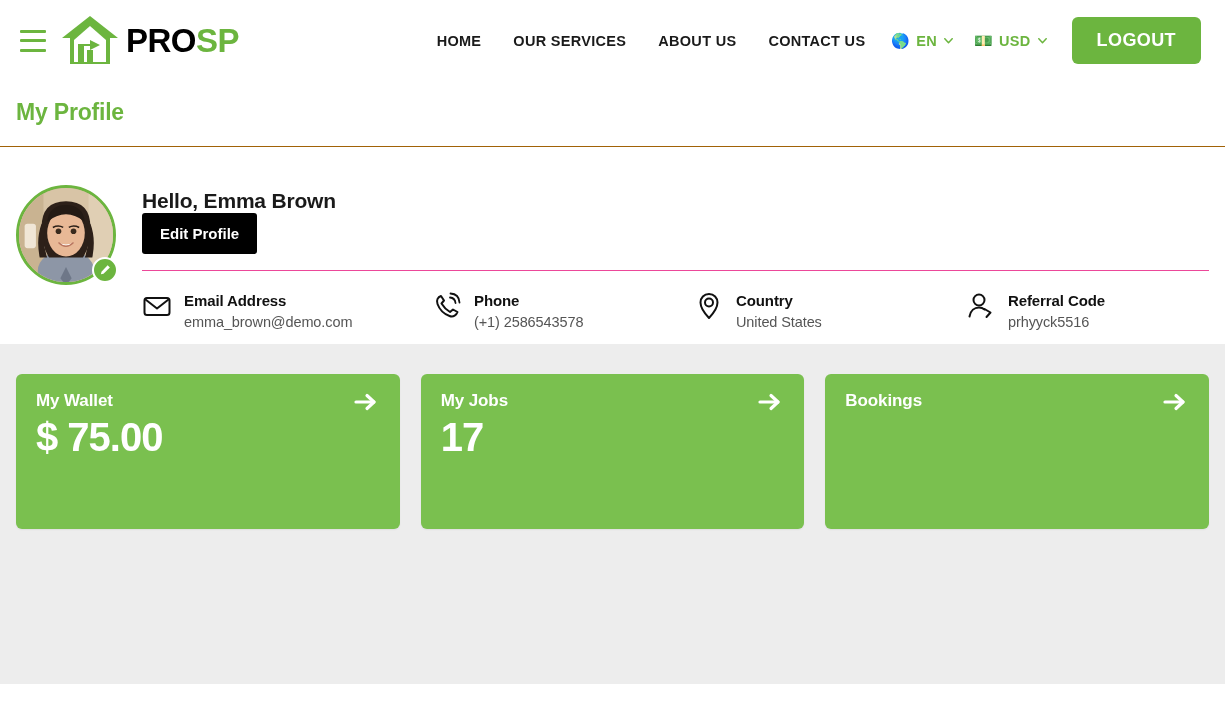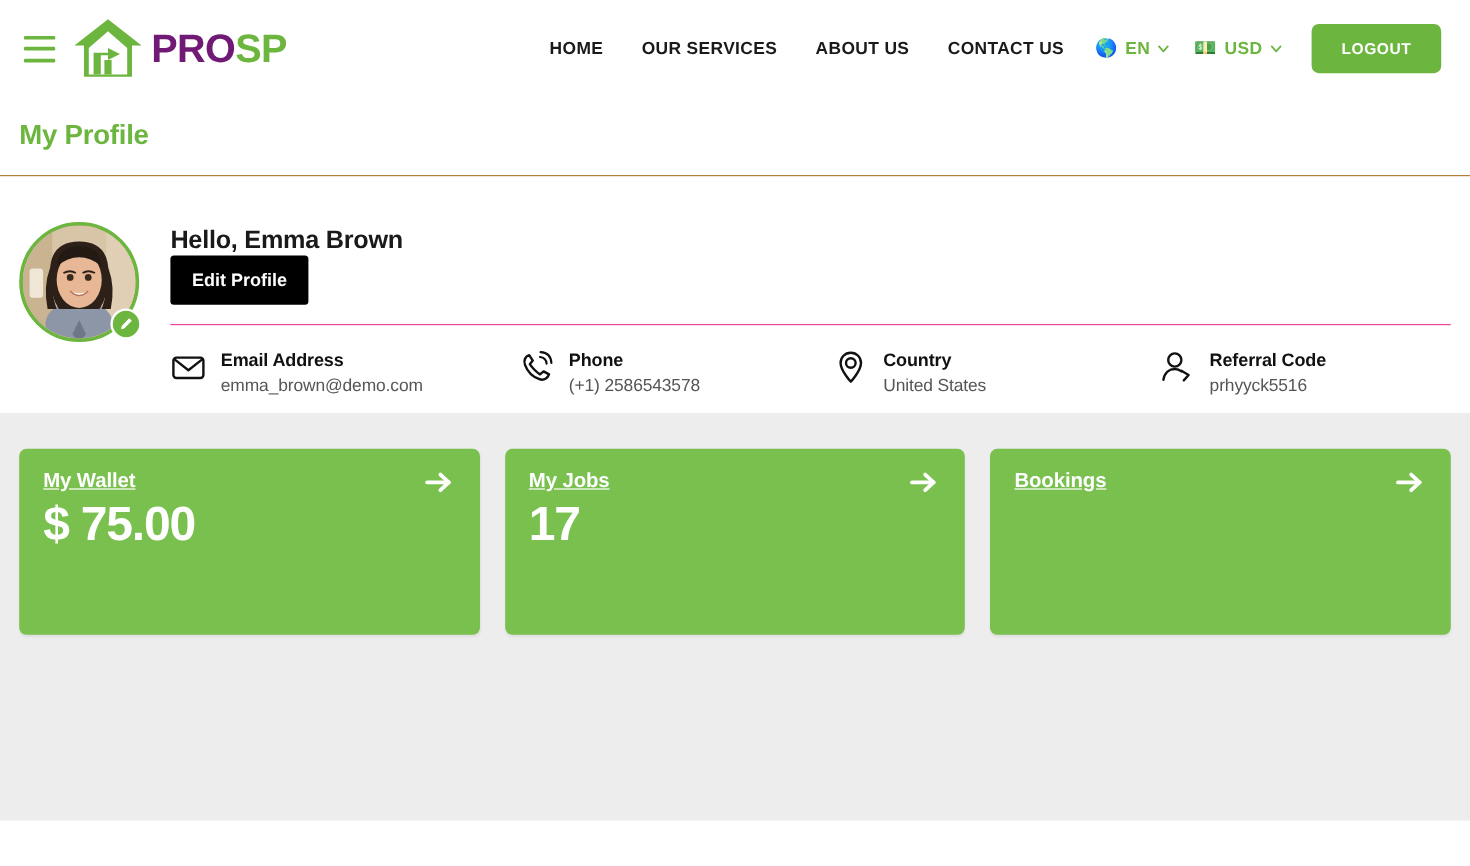--- a/index.html
+++ b/index.html
@@ -27,21 +27,21 @@
   .hamburger span {
     display: block; height: 3px; width: 100%;
     background: #6cb53f; border-radius: 1px;
   }
   .logo-wrap { display: flex; align-items: center; gap: 6px; cursor: pointer; }
   .logo-mark { width: 60px; height: 54px; display: block; }
   .logo-text {
     font-size: 33px; font-weight: 700; letter-spacing: -0.5px;
     line-height: 1;
   }
-  .logo-text .pro { color: #701a75; }
+  .logo-text .pro { color: #000000; }
   .logo-text .sp { color: #6cb53f; }
 
   .nav {
     margin-left: auto;
     display: flex; align-items: center; gap: 0;
   }
   .nav-link {
     font-size: 14.5px; font-weight: 700; color: #1a1a1a;
     letter-spacing: 0.3px; text-decoration: none;
     padding: 0 16px; cursor: pointer; white-space: nowrap;
@@ -53,21 +53,21 @@
     font-size: 14.5px; font-weight: 700; color: #6cb53f;
     letter-spacing: 0.3px;
   }
   .selector .flagicon { font-size: 15px; line-height: 1; }
   .chev { width: 11px; height: 11px; display: block; }
   .logout-btn {
     margin-left: 14px;
     background: #6cb53f; color: #ffffff;
     border: none; border-radius: 6px;
     font-family: inherit;
-    font-size: 13px; font-weight: 700; letter-spacing: 0.4px;
+    font-size: 18px; font-weight: 700; letter-spacing: 0.4px;
     padding: 13px 25px; cursor: pointer;
   }
 
   
   .page-title-bar {
     background: #ffffff;
     padding: 18px 16px 20px 16px;
     border-bottom: 1px solid #a16207;
   }
   .page-title {
@@ -158,21 +158,20 @@
     border-radius: 6px;
     height: 155px;
     padding: 17px 20px;
     position: relative;
     cursor: pointer;
     box-shadow: 0 1px 2px rgba(0,0,0,0.06);
   }
   .stat-label {
     font-size: 17px; font-weight: 700; color: #ffffff;
     letter-spacing: -0.1px;
-    text-decoration: underline;
   }
   .stat-value {
     font-size: 40px; font-weight: 700; color: #ffffff;
     letter-spacing: -1px; line-height: 1.1; margin-top: 4px;
     min-height: 44px;
   }
   .stat-arrow {
     position: absolute; top: 14px; right: 20px;
     width: 28px; height: 28px;
   }

